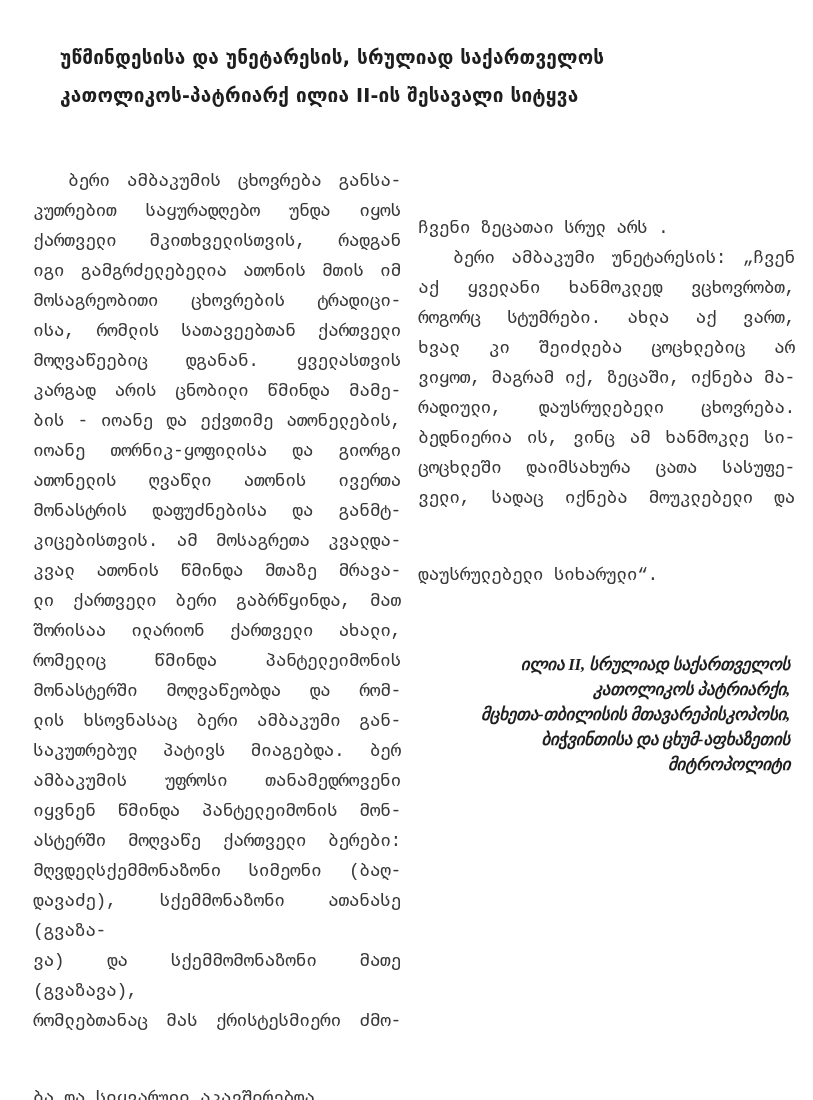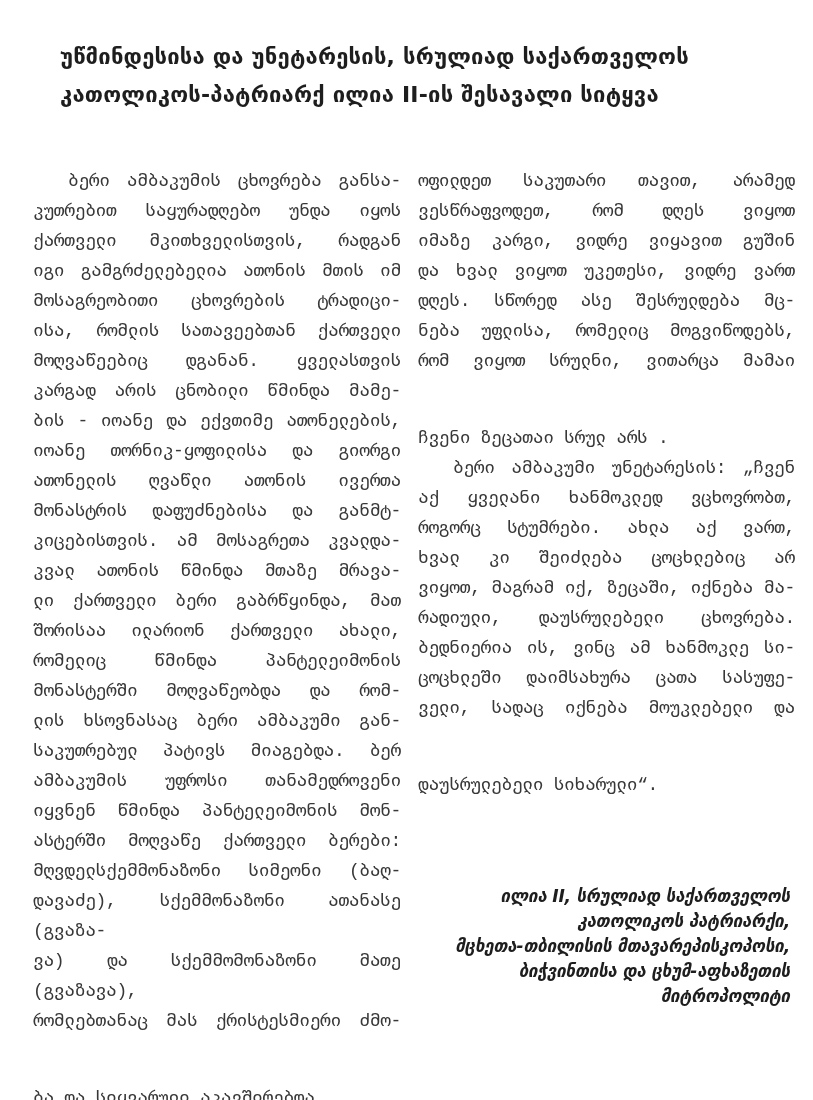--- a/index.html
+++ b/index.html
@@ -14,21 +14,21 @@
     font-family: "DejaVu Sans", sans-serif;
   }
   .page {
     box-sizing: border-box;
     width: 813px;
     height: 1100px;
     padding: 38px 18px 0 33px;
   }
   .title {
     margin: 0 0 0 27px;
-    font-size: 22px;
+    font-size: 19px;
     line-height: 38px;
     font-weight: bold;
     letter-spacing: 0.2px;
     color: var(--title, #1e1e1e);
     white-space: pre-line;
   }
   .columns {
     display: flex;
     gap: 17px;
     margin-top: 52px;
@@ -47,30 +47,31 @@
     text-align-last: justify;
     letter-spacing: -0.4px;
   }
   .para-last {
     text-align: left;
     letter-spacing: -0.4px;
     margin-top: 47px;
   }
   .indent { text-indent: 35px; }
   .signature {
-    margin-top: 84px;
+    margin-top: 62px;
     padding-right: 5px;
     text-align: right;
     font-weight: bold;
     font-style: italic;
     font-size: 17px;
     line-height: 25px;
     letter-spacing: -0.2px;
     color: var(--title, #1e1e1e);
     white-space: pre-line;
+    font-family: Liberation Serif, serif;
   }
 </style>
 </head>
 <body>
 
 <div class="page">
 
   <h1 class="title">უწმინდესისა და უნეტარესის, სრულიად საქართველოს
 კათოლიკოს-პატრიარქ ილია II-ის შესავალი სიტყვა</h1>
 
@@ -108,27 +109,20 @@
         <div class="para-last">ბა და სიყვარული აკავშირებდა.</div>
       </div>
       <div class="para">
         <div class="para-body indent">ბერ ამბაკუმის როგორც მაგალითი
 გვარწმუნებს, რომ არასოდეს დავკმაყ-</div>
       </div>
     </div>
 
     <div class="col col-right">
       <div class="para">
-        <div class="para-body">ოფილდეთ საკუთარი თავით, არამედ
-ვესწრაფვოდეთ, რომ დღეს ვიყოთ
-იმაზე კარგი, ვიდრე ვიყავით გუშინ
-და ხვალ ვიყოთ უკეთესი, ვიდრე ვართ
-დღეს. სწორედ ასე შესრულდება მც-
-ნება უფლისა, რომელიც მოგვიწოდებს,
-რომ ვიყოთ სრულნი, ვითარცა მამაი</div>
         <div class="para-last">ჩვენი ზეცათაი სრულ არს .</div>
       </div>
       <div class="para">
         <div class="para-body indent">ბერი ამბაკუმი უნეტარესის: „ჩვენ
 აქ ყველანი ხანმოკლედ ვცხოვრობთ,
 როგორც სტუმრები. ახლა აქ ვართ,
 ხვალ კი შეიძლება ცოცხლებიც არ
 ვიყოთ, მაგრამ იქ, ზეცაში, იქნება მა-
 რადიული, დაუსრულებელი ცხოვრება.
 ბედნიერია ის, ვინც ამ ხანმოკლე სი-

